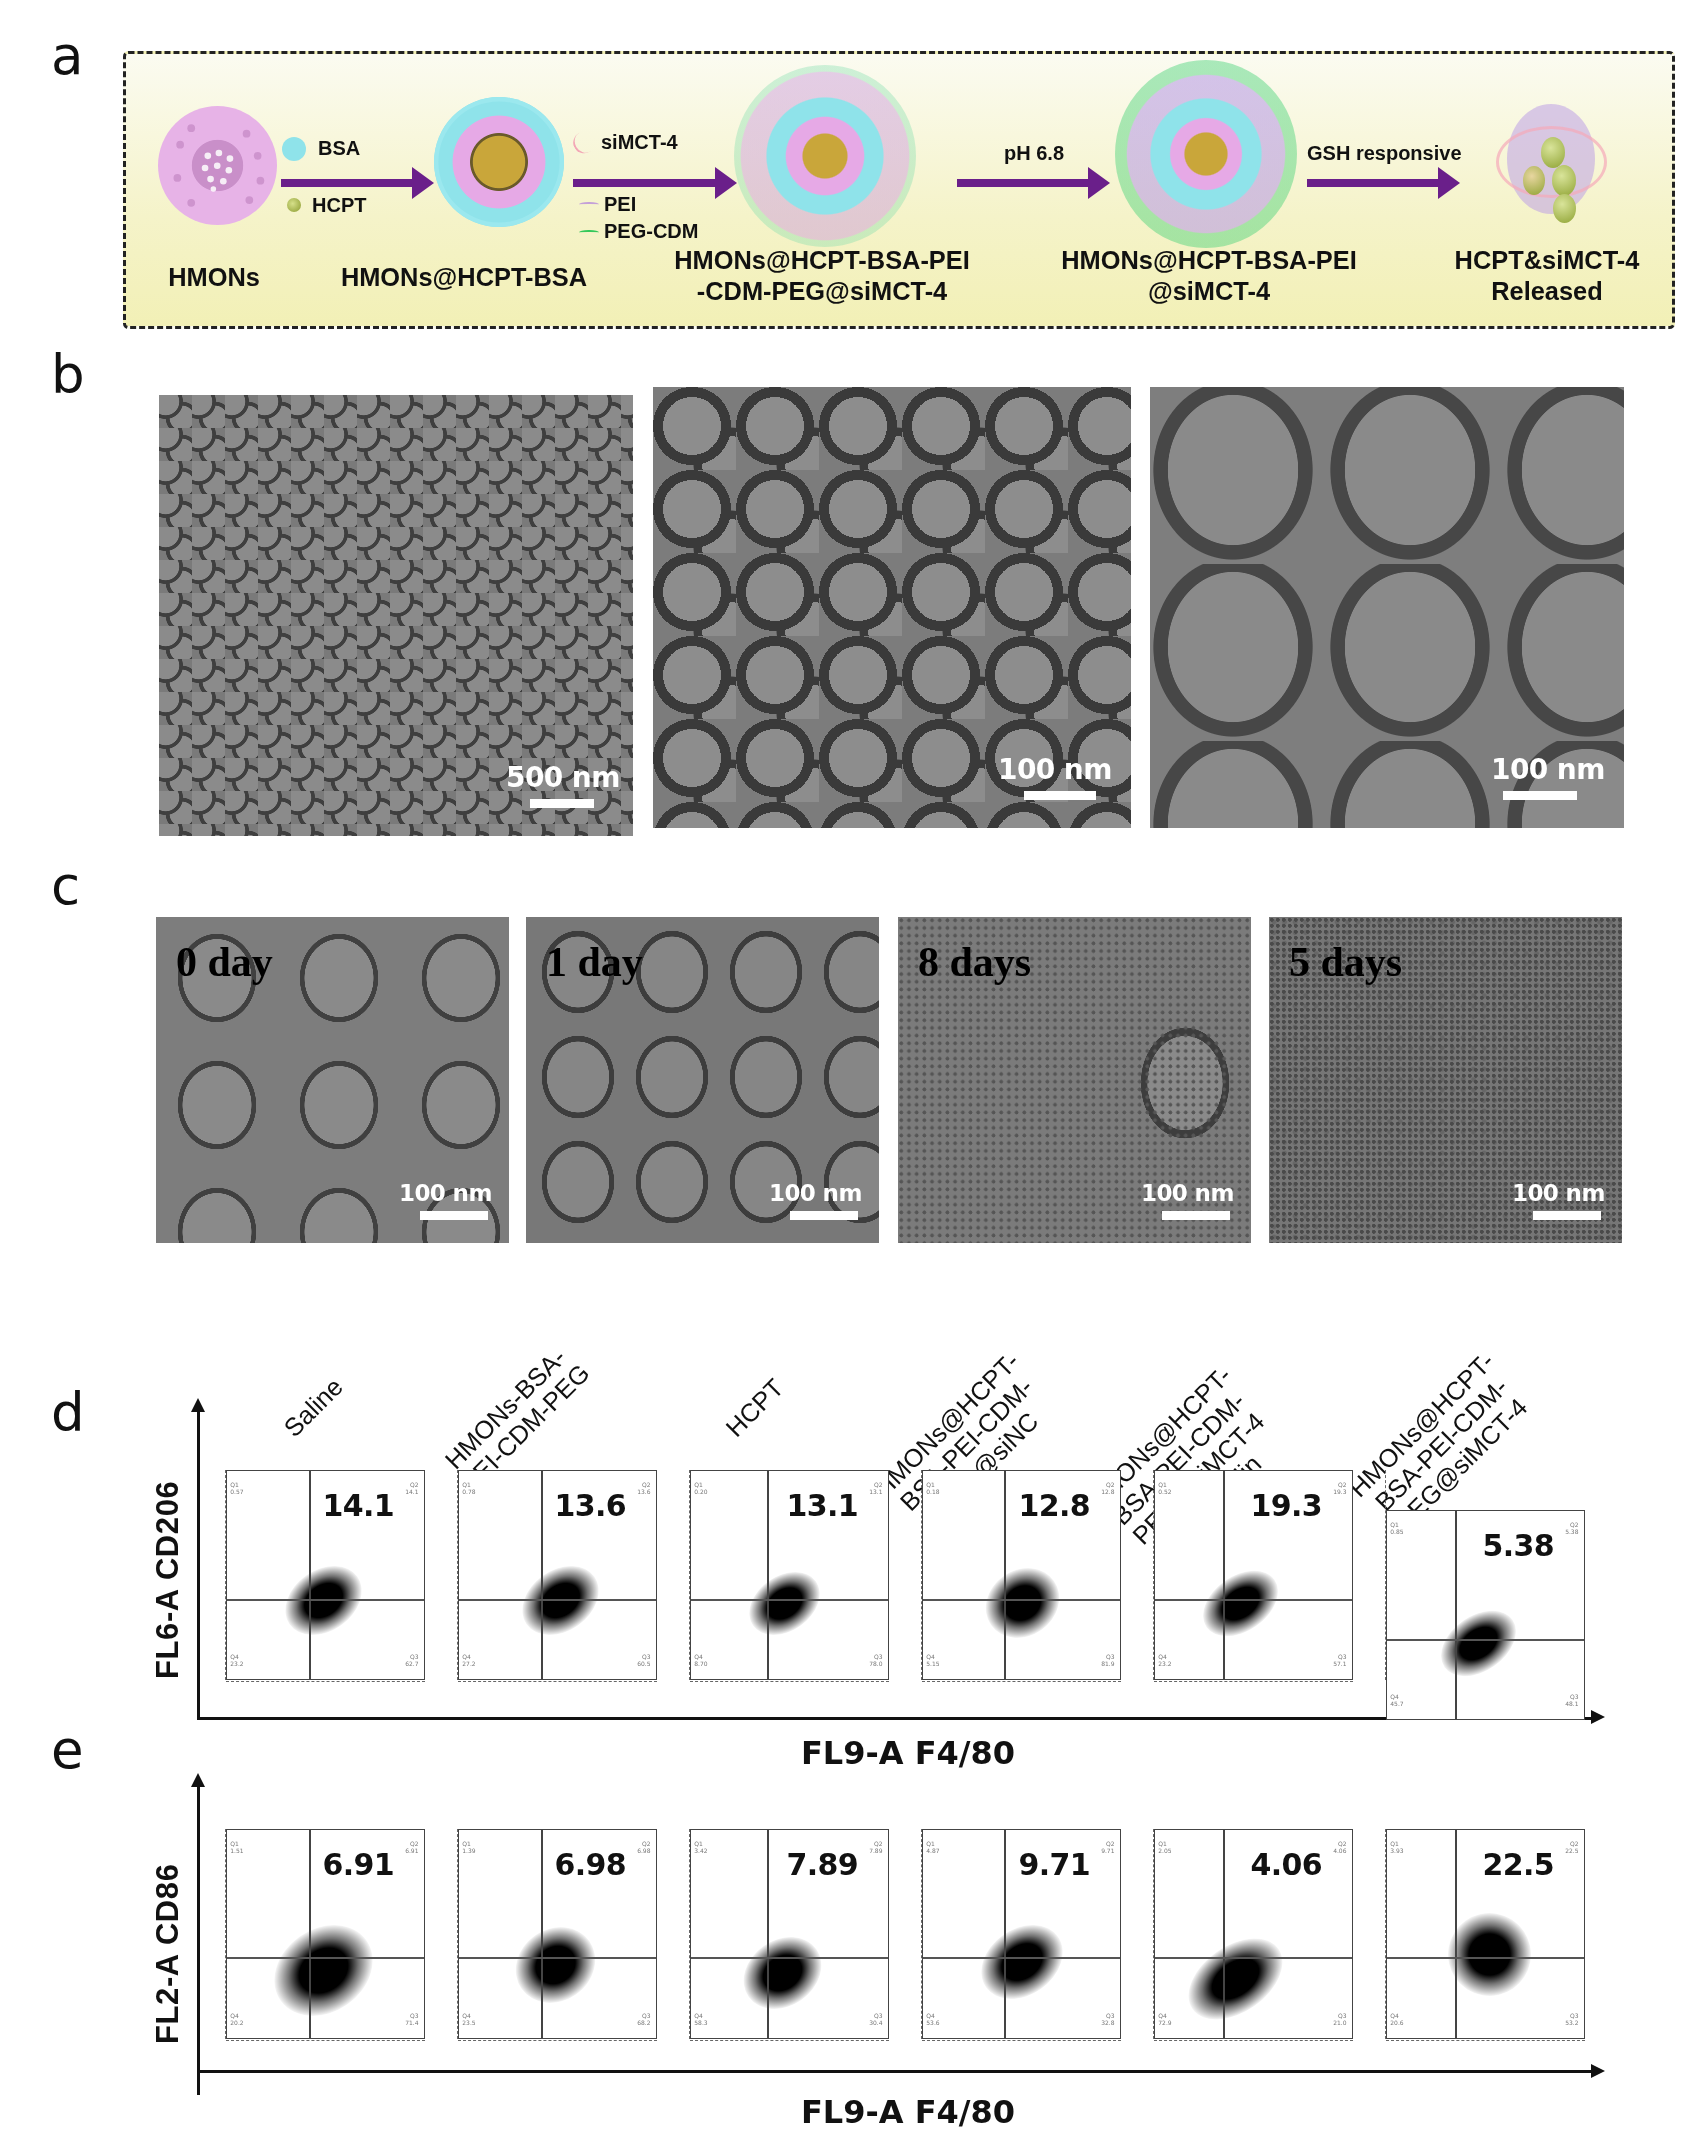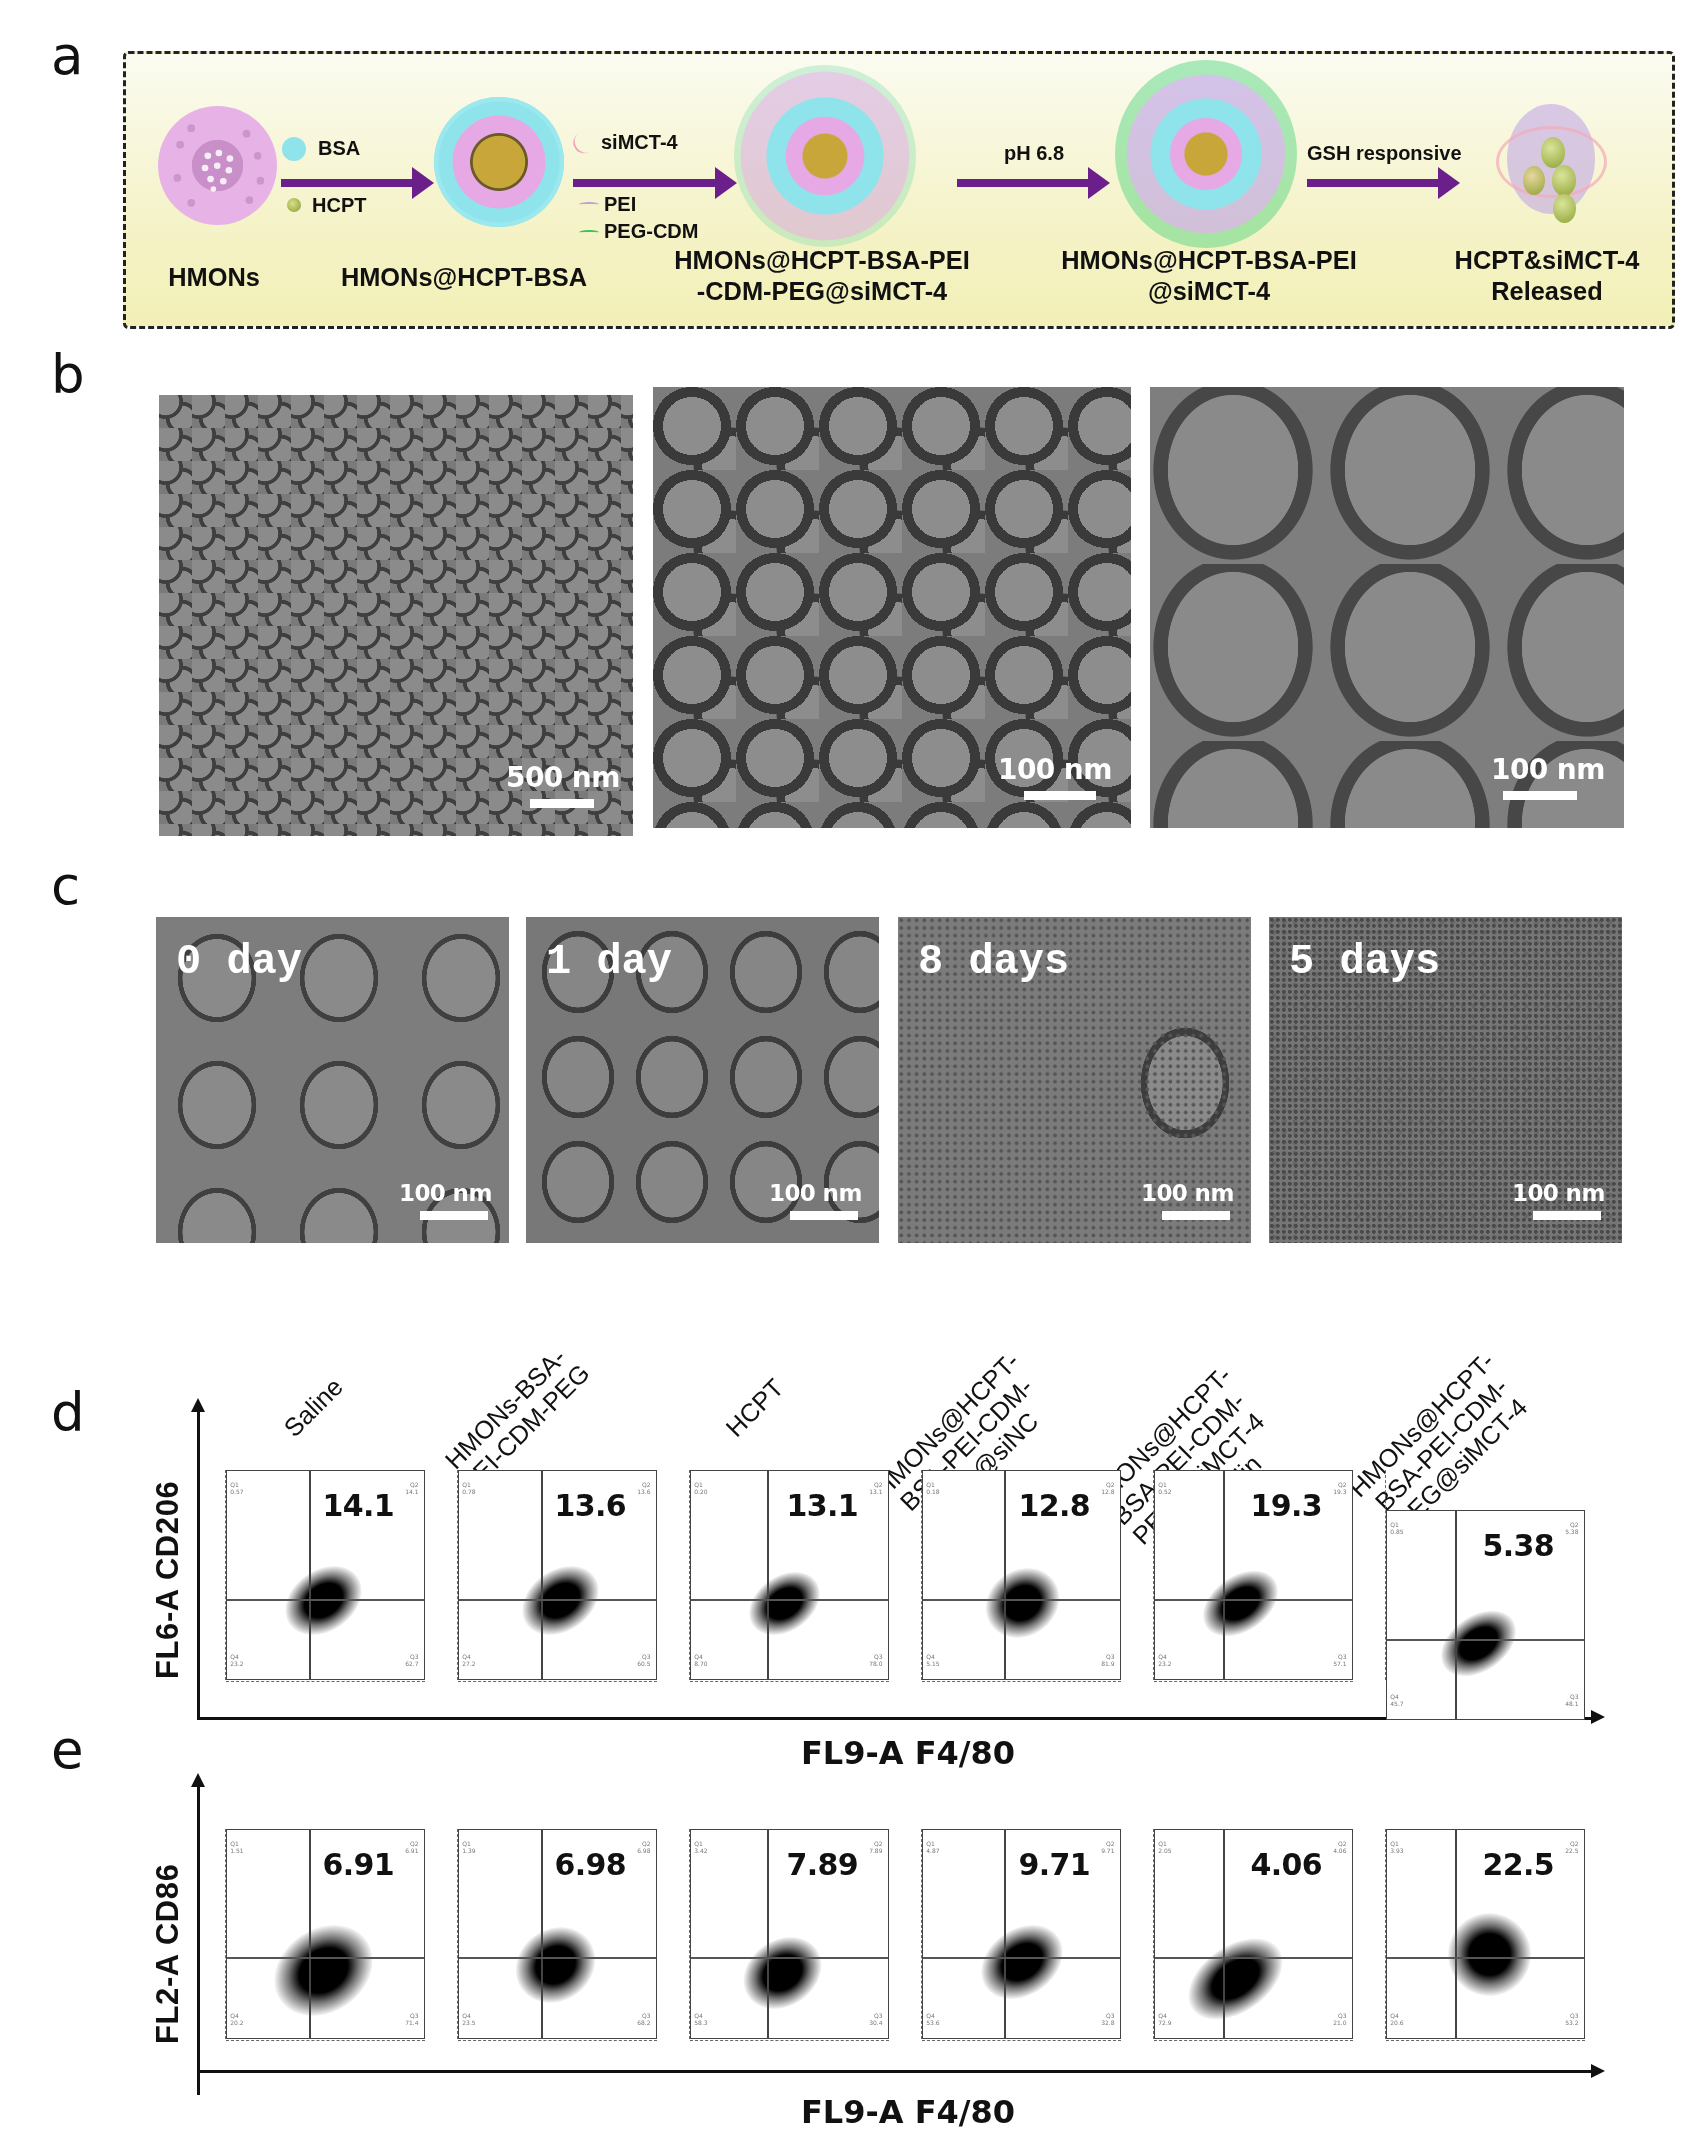--- a/index.html
+++ b/index.html
@@ -10,21 +10,21 @@
     background:linear-gradient(180deg,#fcfcf2 0%,#f6f4c8 55%,#f1ef b0 100%);background:linear-gradient(180deg,#fbfbf1 0%,#f5f3c9 60%,#f2f0b6 100%);}
   .a-caption{position:absolute;font-weight:bold;font-size:25.4px;text-align:center;line-height:31px;color:#111;white-space:nowrap;transform:translateX(-50%);}
   .a-arrow{position:absolute;height:7.7px;background:#6a1f8a;}
   .a-arrow::after{content:"";position:absolute;right:-20px;top:-12px;border-left:22px solid #6a1f8a;border-top:16px solid transparent;border-bottom:16px solid transparent;}
   .a-reag{position:absolute;font-weight:bold;font-size:20px;color:#111;white-space:nowrap;}
   .sphere{position:absolute;border-radius:50%;}
   
   .tem{position:absolute;background:#7b7b7b;overflow:hidden;}
   .scalebar{position:absolute;background:#fff;height:8.8px;}
   .scaletxt{position:absolute;color:#fff;font-weight:bold;font-size:28px;font-family:"DejaVu Sans",sans-serif;white-space:nowrap;letter-spacing:-0.6px;}
-  .daytxt{position:absolute;color:#ffffff;font-weight:bold;font-size:42px;font-family:Liberation Mono, monospace;white-space:nowrap;}
+  .daytxt{position:absolute;color:#000000;font-weight:bold;font-size:42px;font-family:Liberation Serif, serif;white-space:nowrap;}
   
   .axis-v{position:absolute;width:3.3px;background:#111;}
   .axis-h{position:absolute;height:3.3px;background:#111;}
   .arrow-up{position:absolute;width:0;height:0;border-left:7.7px solid transparent;border-right:7.7px solid transparent;border-bottom:14.4px solid #111;}
   .arrow-right{position:absolute;width:0;height:0;border-top:7.7px solid transparent;border-bottom:7.7px solid transparent;border-left:14.4px solid #111;}
   .ylabel{position:absolute;font-weight:bold;font-size:31px;white-space:nowrap;transform:rotate(-90deg);transform-origin:left top;color:#111;font-family:"Liberation Sans",sans-serif;letter-spacing:0.6px;}
   .xlabel{position:absolute;font-weight:bold;font-size:32px;white-space:nowrap;font-family:"DejaVu Sans",sans-serif;color:#111;}
   .fc{position:absolute;width:199px;height:210px;border:1.7px solid #444;box-sizing:border-box;background:#fff;}
   .fc .vline{position:absolute;top:0;bottom:0;width:1.7px;background:#444;}
   .fc .hline{position:absolute;left:0;right:0;height:2.2px;background:#555;}

